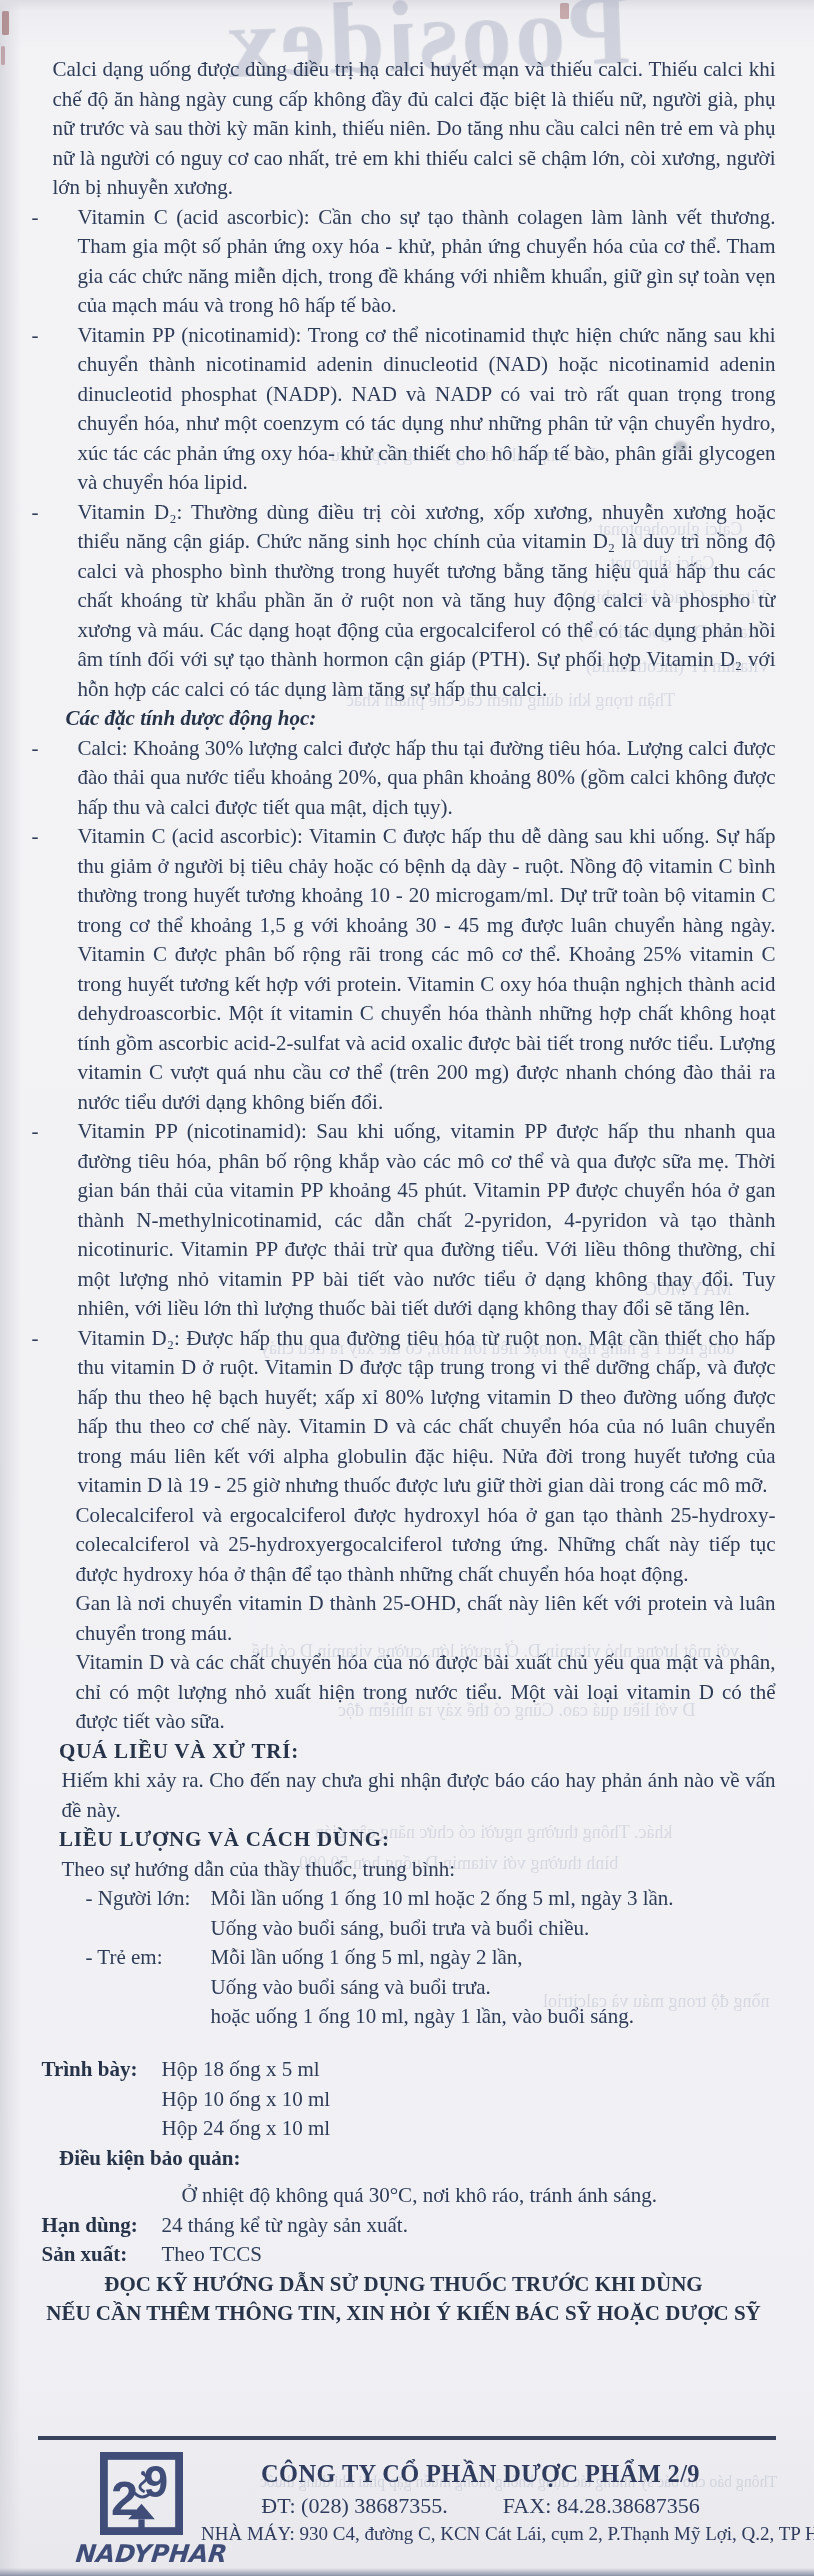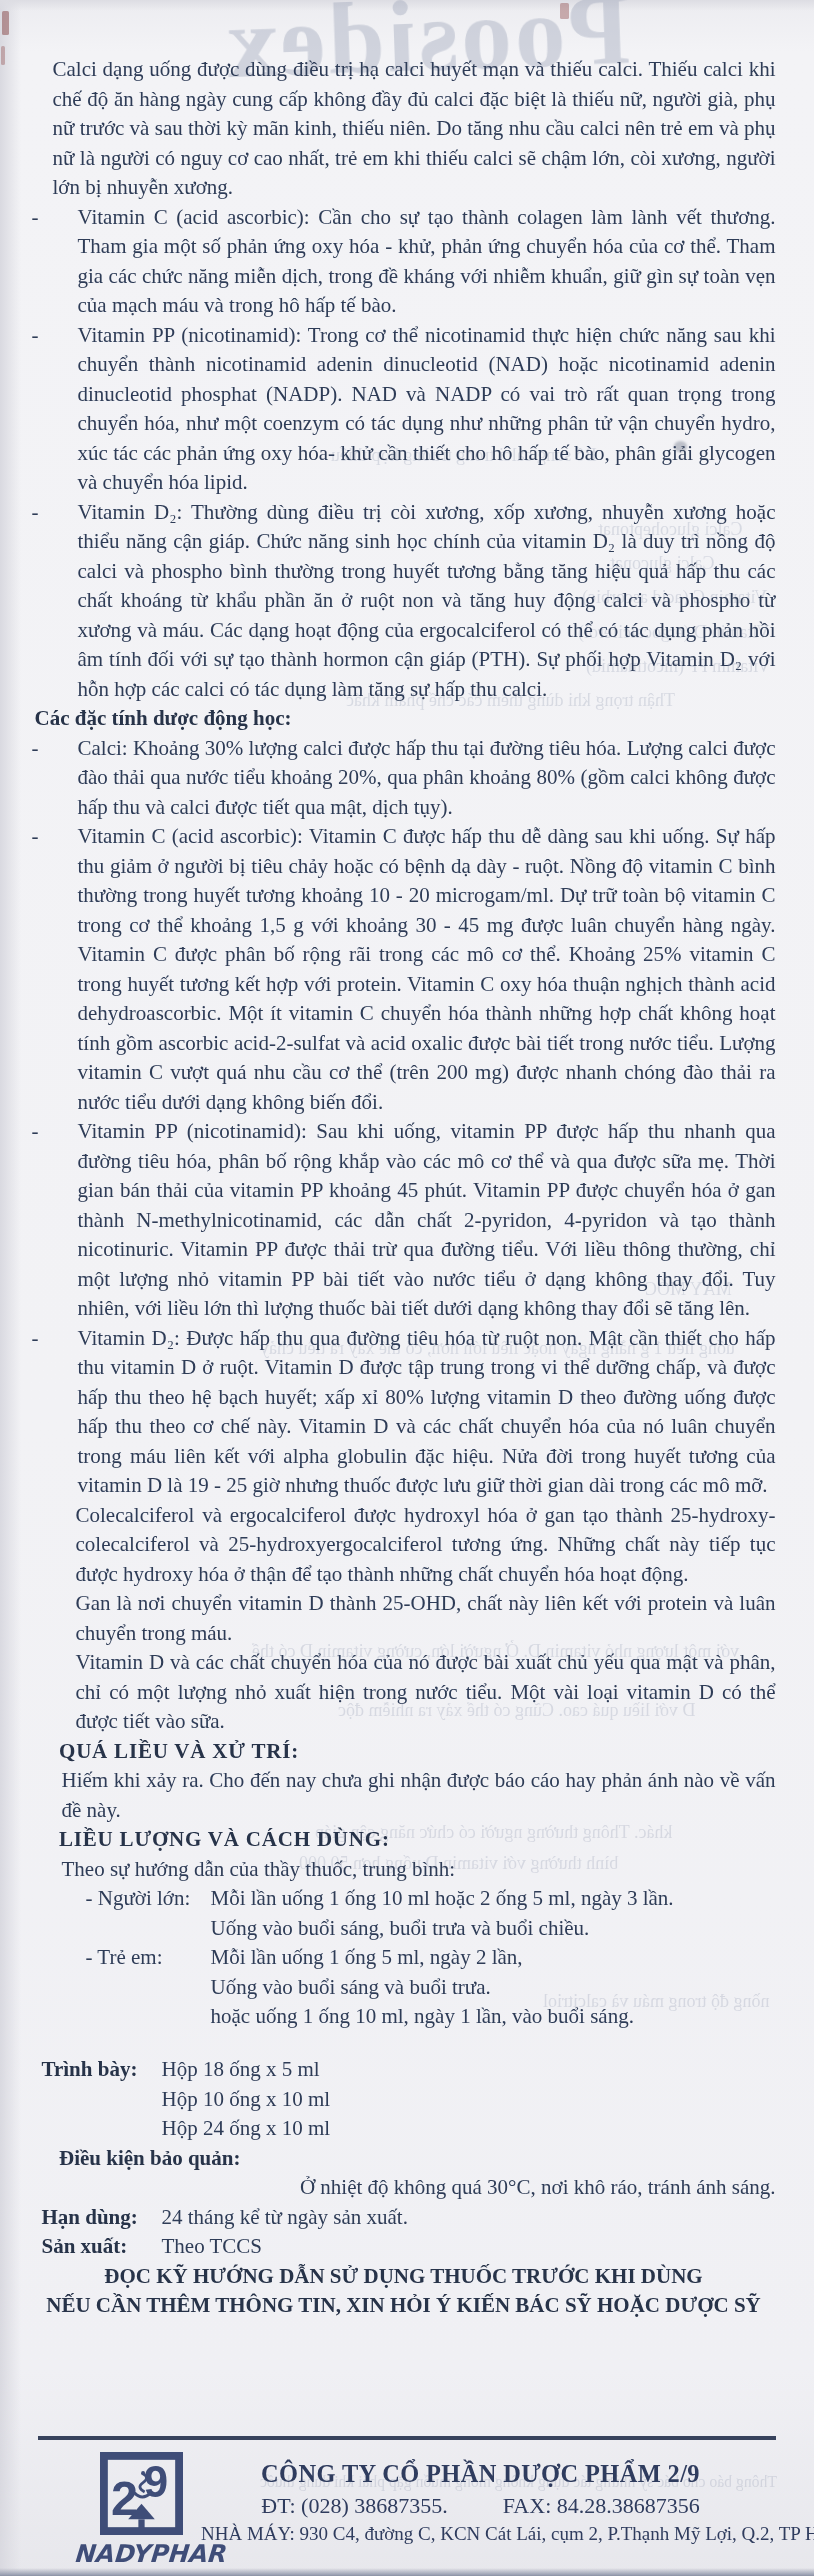--- a/index.html
+++ b/index.html
@@ -33,31 +33,31 @@
 
   
   .content{position:absolute;left:31.5px;top:55px;width:744px;z-index:2;
     font-size:21px;line-height:29.5px;text-align:justify;}
   .para{margin-left:21px;}
   .bullet{display:flex;}
   .bullet .dash{flex:none;width:46px;}
   .bullet .btext{flex:1;text-align:justify;}
   .indent-para{margin-left:44px;}
   .h-bold{font-weight:bold;color:#273349;}
-  .pk-heading{margin-left:3px;}
+  .pk-heading{margin-left:34px;font-style:italic;}
   .sec-heading{margin-left:27.5px;letter-spacing:0.8px;}
   .after-heading{margin-left:30px;}
   .dose-row{display:flex;margin-left:54px;}
   .dose-label{flex:none;width:125px;font-weight:normal;}
   .dose-text{flex:1;text-align:left;}
   .kv-row{display:flex;margin-left:10px;margin-top:0;}
   .kv-label{flex:none;width:120px;font-weight:bold;color:#273349;}
   .kv-value{flex:1;text-align:left;}
   .present-block{margin-top:23.6px;}
-  .storage-value{margin-left:150px;text-align:right;}
+  .storage-value{margin-left:150px;text-align:left;margin-top:8px;}
   .warn{ text-align:center;font-weight:bold;color:#273349;}
 
   
   .footer-rule{position:absolute;left:38px;top:2436px;width:738px;height:3.9px;
     background:#37425c;z-index:2;}
   .logo-box{position:absolute;left:100px;top:2452px;width:83px;height:83px;z-index:2;}
   .brand-name{position:absolute;left:76px;top:2539px;width:150px;z-index:2;
     font-family:"DejaVu Sans","Liberation Sans",sans-serif;
     font-weight:bold;font-style:italic;font-size:24.4px;letter-spacing:0px;
     color:#3f4d78;transform:skewX(-6deg);}

